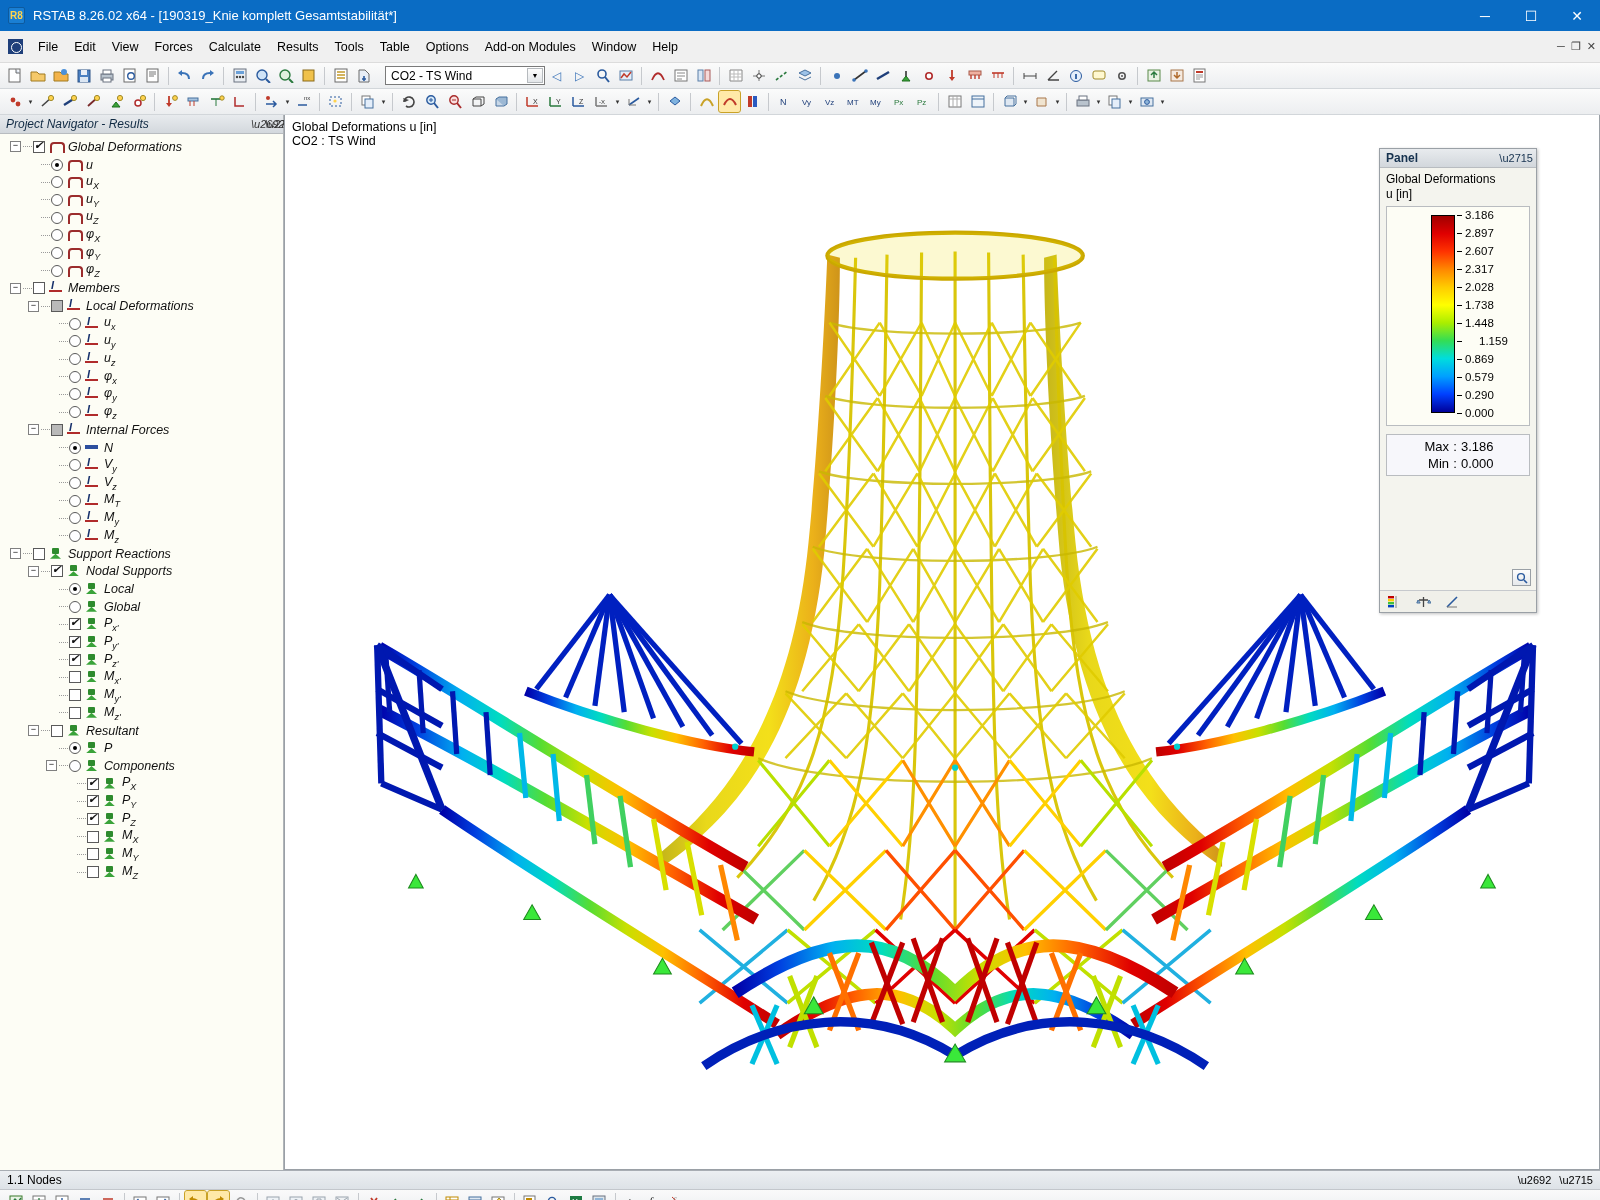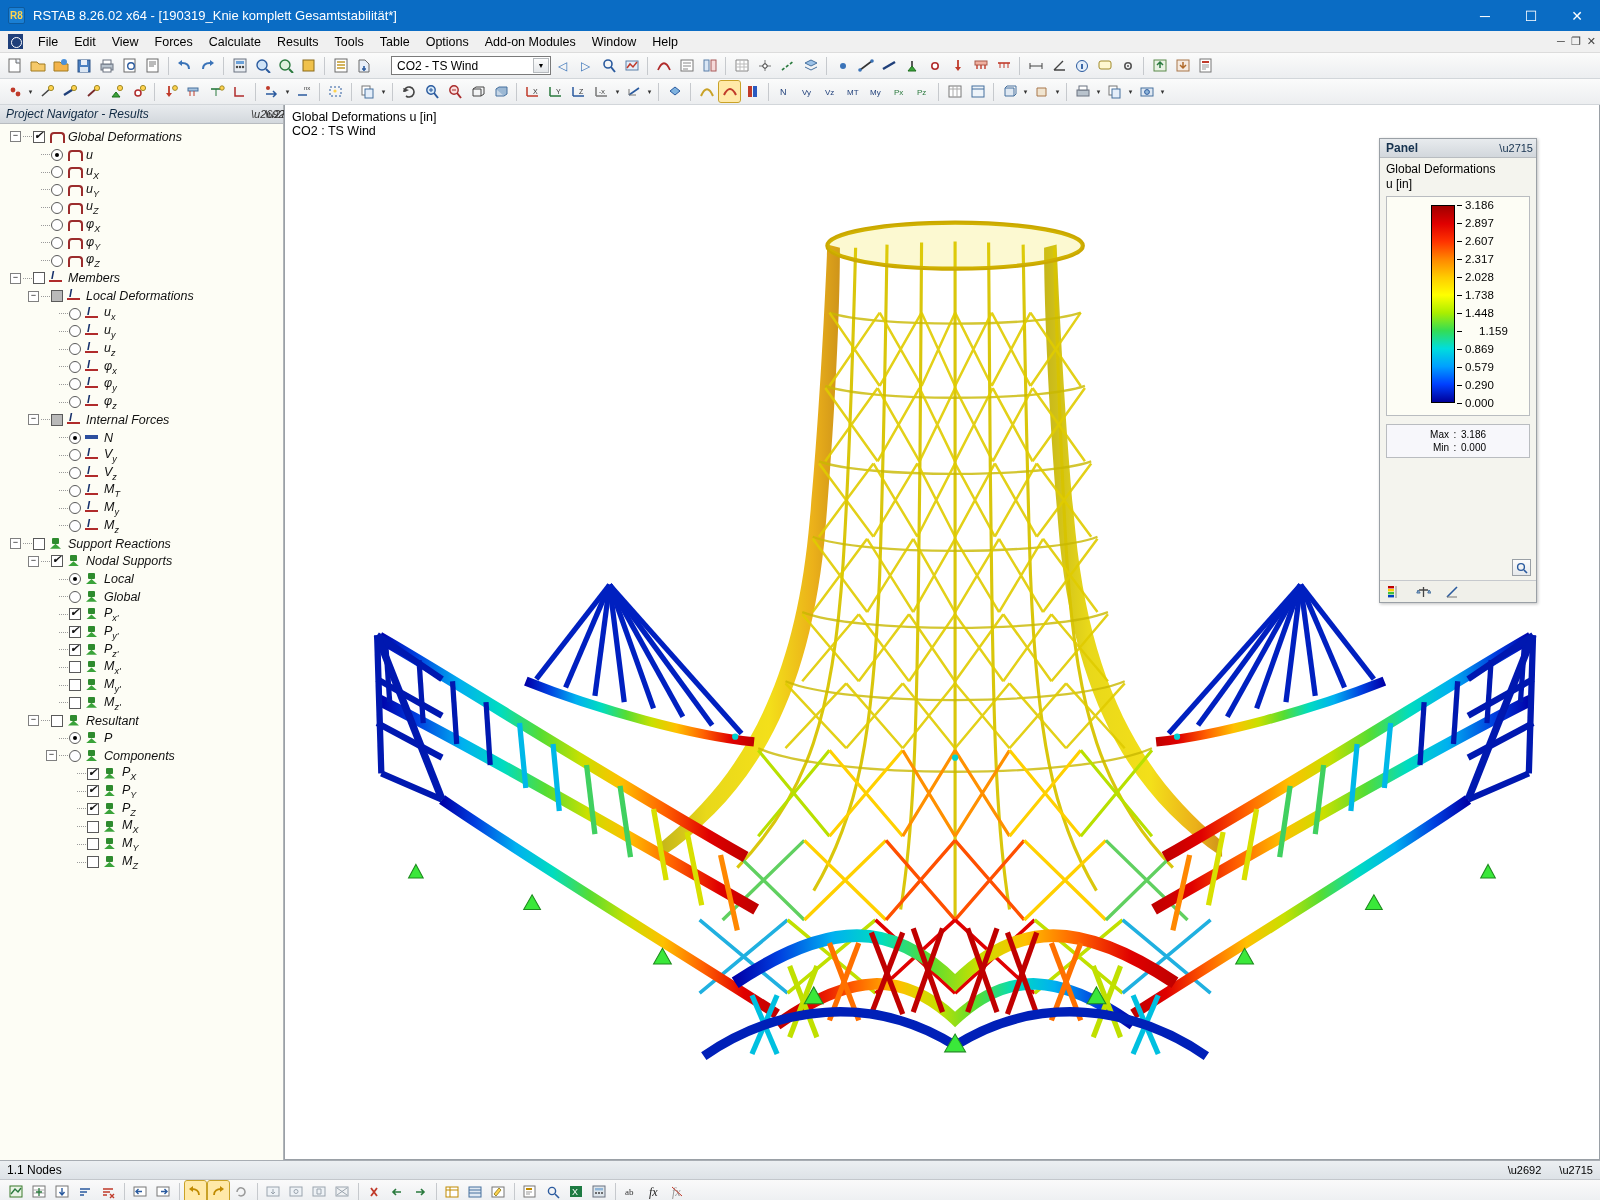--- a/index.html
+++ b/index.html
@@ -22,21 +22,21 @@
     align-items:center; justify-content:center; margin-right:8px;
     border-radius:2px;
   }
   #winbtns { position:absolute; right:0; top:0; height:31px; display:flex; }
   #winbtns div {
     width:46px; height:31px; display:flex; align-items:center;
     justify-content:center; color:#fff; font-size:14px;
   }
   
   #menubar {
-    height:22px; background:#f0f0f0; display:flex; align-items:center;
+    height:32px; background:#f0f0f0; display:flex; align-items:center;
     border-bottom:1px solid #dcdcdc; padding-left:4px; position:relative;
   }
   #menubar .mlogo {
     width:15px; height:15px; background:#1f3f7a; margin:0 7px 0 4px;
     position:relative;
   }
   #menubar .mlogo:after {
     content:""; position:absolute; left:3px; top:3px; width:9px; height:9px;
     border:1px solid #fff; border-radius:50%;
   }
@@ -53,21 +53,21 @@
     width:21px; height:21px; margin:0 1px; border-radius:2px;
     display:flex; align-items:center; justify-content:center;
     font-size:11px; position:relative;
   }
   .tb-sep { width:1px; height:18px; background:#c6c9cd; margin:0 4px; }
   .tb-drop { width:9px; height:21px; display:flex; align-items:center;
     justify-content:center; font-size:7px; color:#333; }
   .combo {
     width:160px; height:19px; background:#fff; border:1px solid #7a7a7a;
     display:flex; align-items:center; padding-left:5px; font-size:12px;
-    margin-left:16px; position:relative;
+    margin-left:10px; position:relative;
   }
   .combo .arrow {
     position:absolute; right:1px; top:1px; width:16px; height:15px;
     background:linear-gradient(#fdfdfd,#e3e6e9); border:1px solid #b6babe;
     display:flex; align-items:center; justify-content:center; font-size:7px;
   }
   
   #workarea { display:flex; height:1055px; }
   
   #navigator { width:284px; background:#fdfdf5; border-right:1px solid #b0b4b8;
@@ -163,21 +163,21 @@
   }
   #grad {
     position:absolute; left:44px; top:8px; width:24px; height:198px;
     border:1px solid #000;
   }
   #ticks { position:absolute; left:70px; top:0; }
   .tick { position:absolute; display:flex; align-items:center; font-size:11.5px; }
   .tick .dash { width:5px; height:1px; background:#000; margin-right:3px; }
   #minmax {
     margin:8px 6px 0 6px; border:1px solid #b9bcc0; background:#f7f7fb;
-    padding:3px 0; font-size:10px;
+    padding:3px 0; font-size:13px;
   }
   #minmax div { display:flex; padding:1px 0; }
   #minmax .k { width:62px; text-align:right; }
   #minmax .c { width:12px; text-align:center; }
   #panel-spacer { flex:1; position:relative; }
   #panel-zoom {
     position:absolute; right:5px; bottom:4px; width:19px; height:17px;
     background:linear-gradient(#fcfcfc,#e6e9ec); border:1px solid #9aa0a6;
     display:flex; align-items:center; justify-content:center; font-size:10px;
   }
@@ -187,21 +187,20 @@
   }
   .ptab { width:17px; height:16px; display:flex; align-items:center;
     justify-content:center; font-size:11px; }
   
   #tablepane { height:117px; background:#eef0f4; border-top:1px solid #a8adb3;
     display:flex; flex-direction:column; }
   #tbl-title {
     height:19px; background:linear-gradient(#eceff2,#dde2e7);
     display:flex; align-items:center; padding:0 3px 0 7px; font-size:12px;
     border-bottom:1px solid #c3c7cc;
-    gap:10px;
   }
   #tbl-title .sp { flex:1; }
   #tbl-toolbar {
     height:24px; background:linear-gradient(#fafafa,#eceef1);
     border-bottom:1px solid #c3c7cc; display:flex; align-items:center;
     padding-left:5px;
   }
 </style>
 </head>
 <body>

